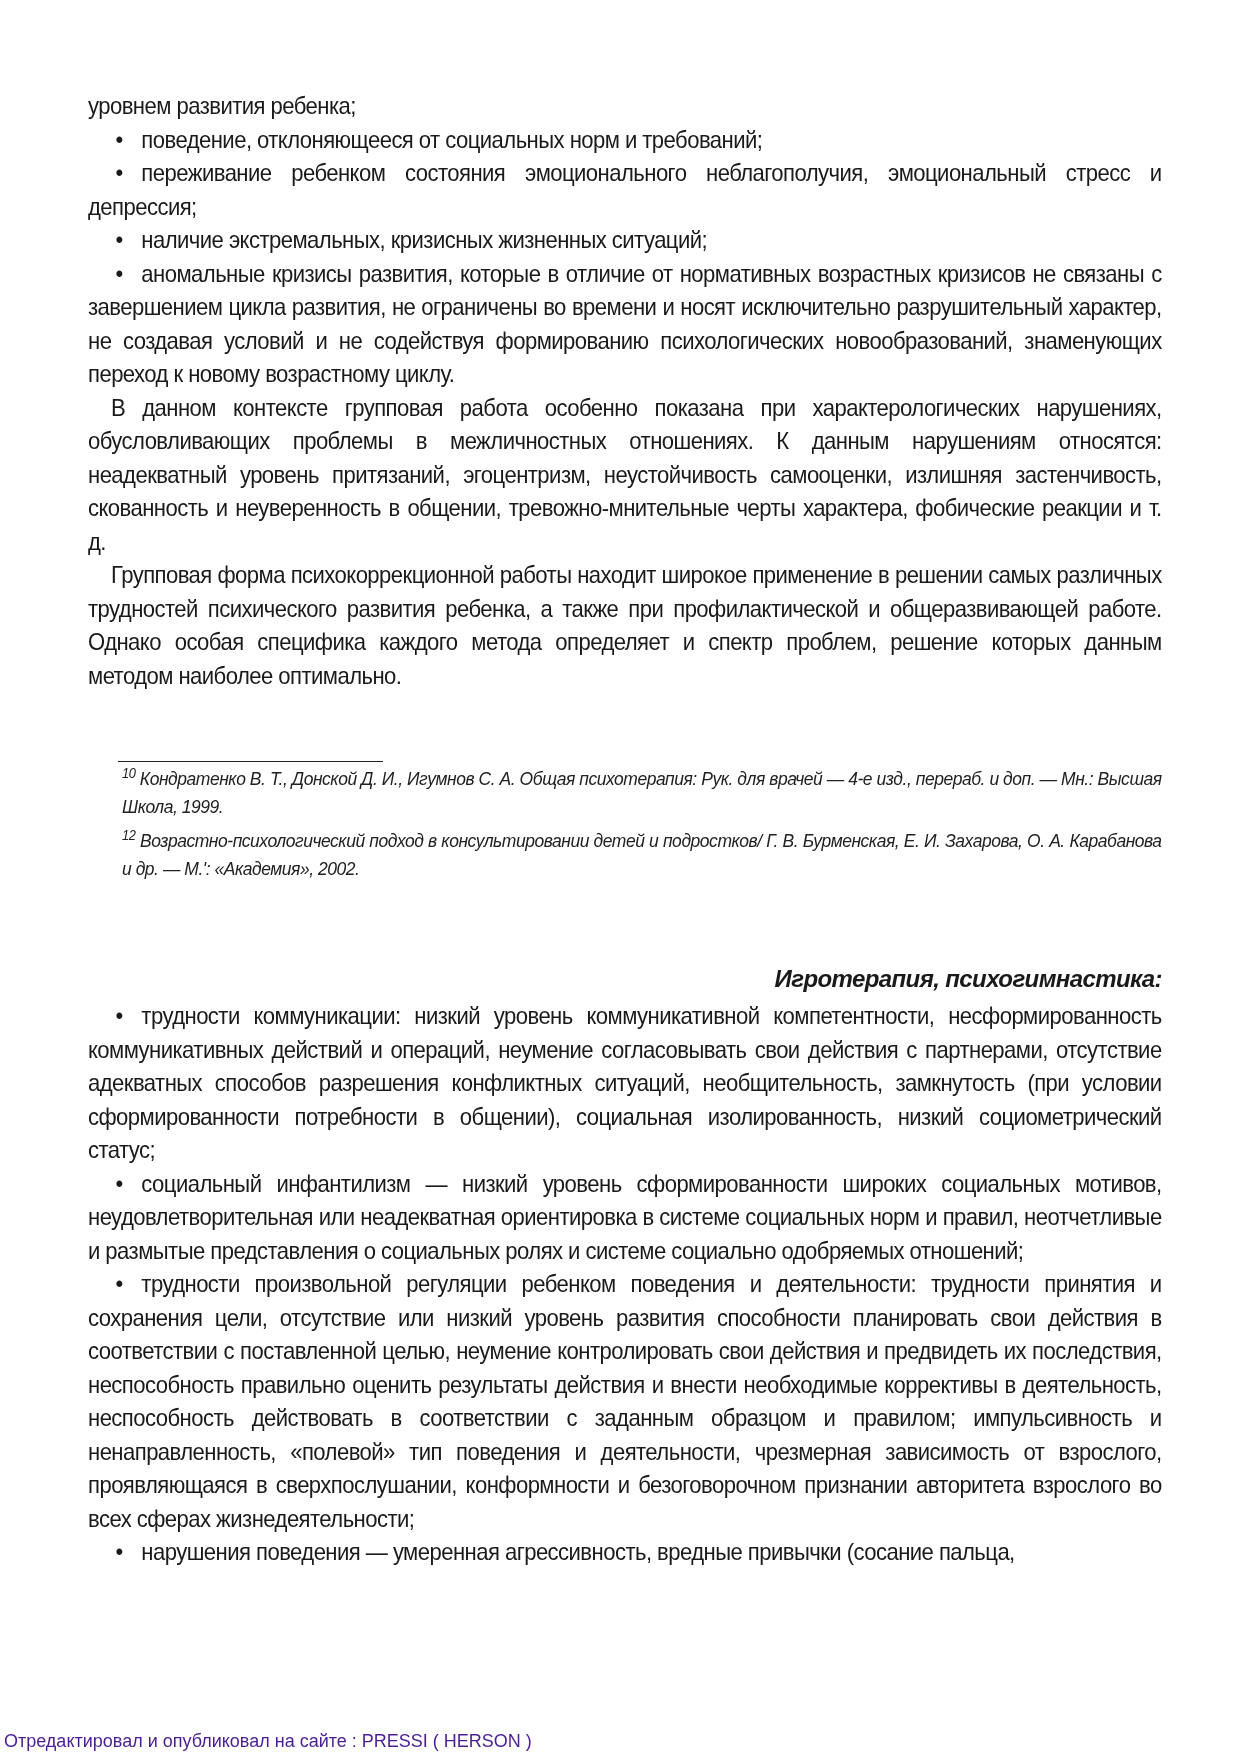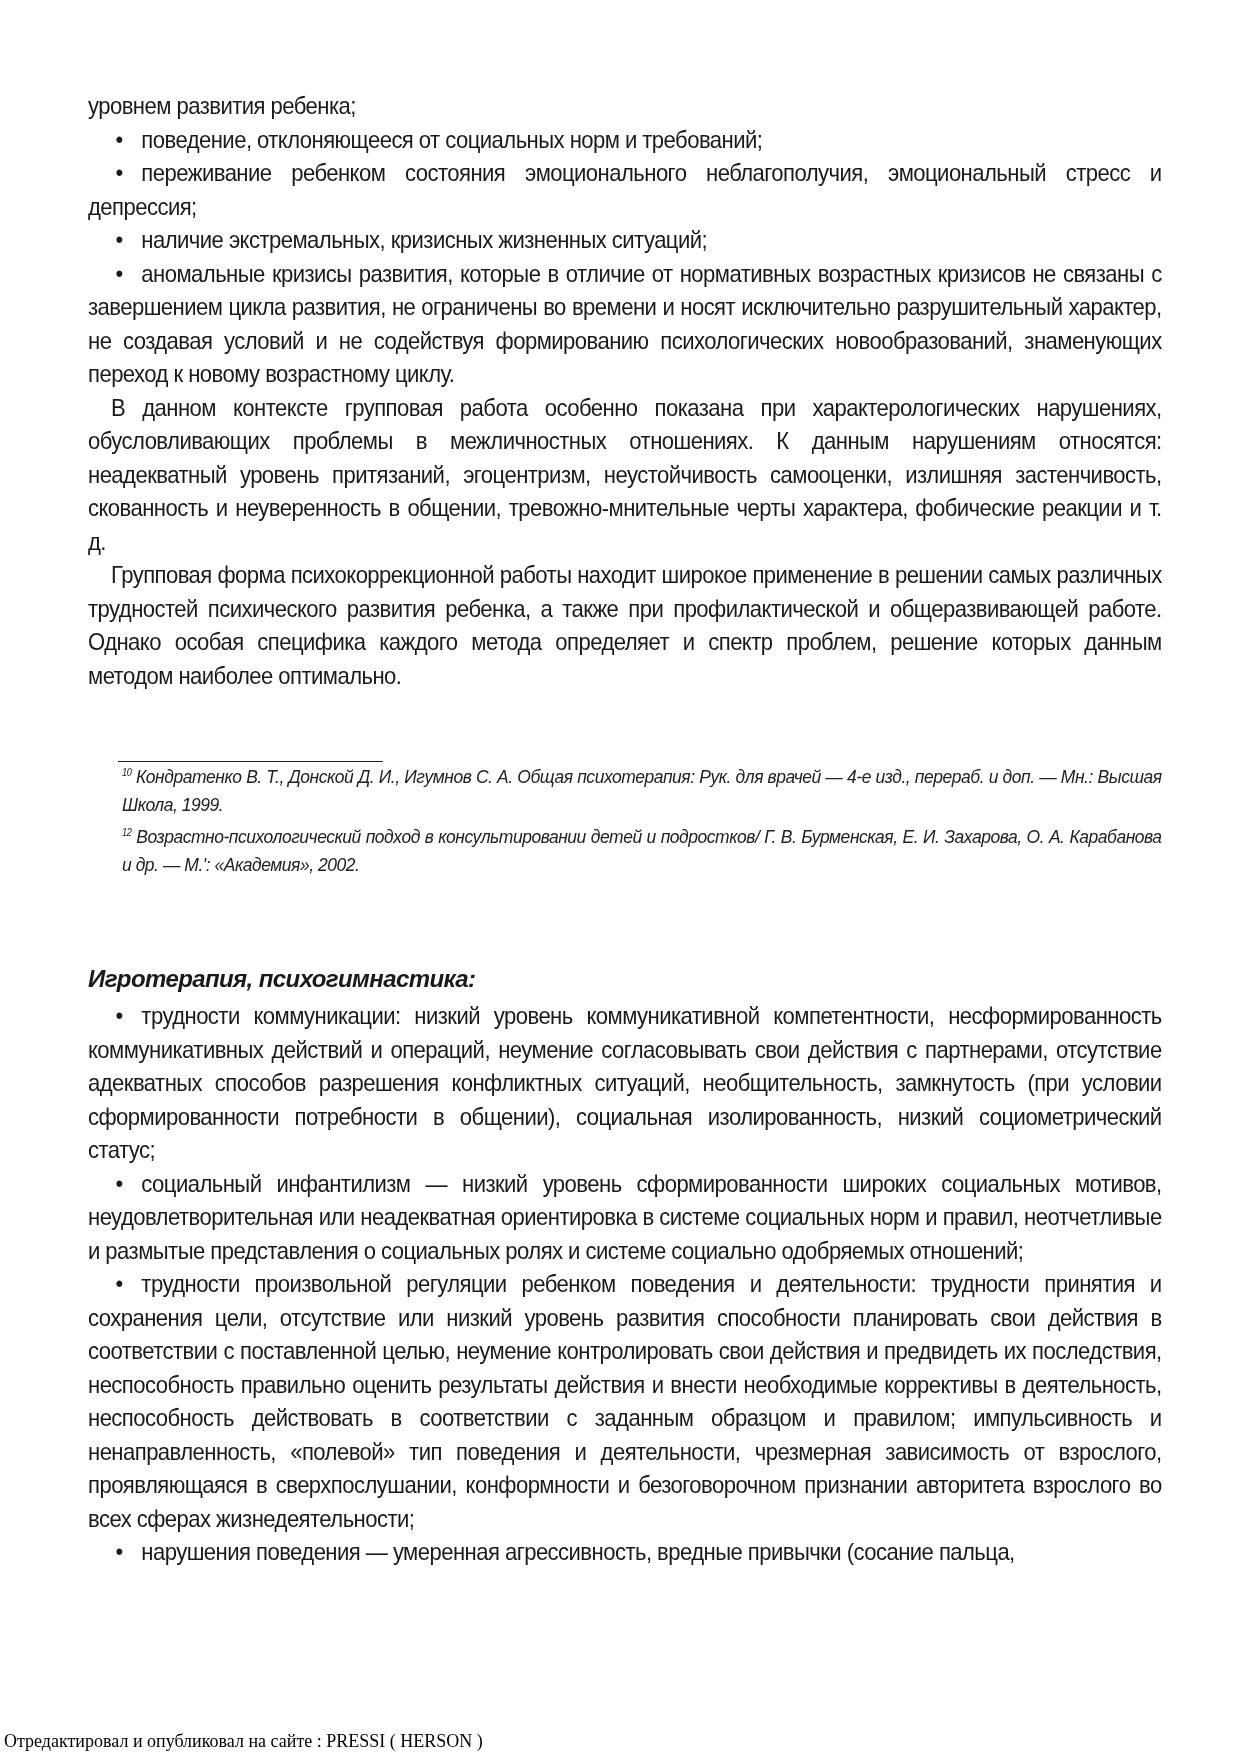--- a/index.html
+++ b/index.html
@@ -22,30 +22,30 @@
   .bullet { text-indent: 30px; }
   .bullet .dot { display: inline-block; width: 28px; text-indent: 0; }
   .footnote-rule { position: absolute; top: 761px; left: 30px; width: 265px; height: 1px; background: #222; }
   .footnotes {
     position: absolute; top: 759px; left: 34px; width: 1040px;
     font-family: "Liberation Sans", sans-serif; font-style: italic;
     font-size: 19px; line-height: 28px; color: #222; letter-spacing: -0.5px;
     transform: scaleX(0.92); transform-origin: left top; width: 1130px;
     text-align: justify;
   }
-  .footnotes sup { font-size: 10px; vertical-align: 7px; margin-top: 8px; }
+  .footnotes sup { font-size: 14px; vertical-align: 7px; margin-top: 8px; }
   .section-title {
-    position: absolute; top: 965px; left: 0; width: 1074px; text-align: left;
+    position: absolute; top: 965px; left: 0; width: 1074px; text-align: right;
     font-family: "Liberation Sans", sans-serif; font-style: italic; font-weight: bold;
     font-size: 24px; color: #1a1a1a; letter-spacing: -0.6px;
   }
   .block-bottom { position: absolute; top: 999px; left: 0; }
   .watermark {
     position: absolute; left: 4px; top: 1731px;
-    font-family: Liberation Serif, serif; font-size: 18px; color: #000000;
+    font-family: Liberation Sans, sans-serif; font-size: 18px; color: #4c1d95;
   }
 </style>
 </head>
 <body>
 
 <div class="page">
 
   <div class="text block-top">
     <p class="p">уровнем развития ребенка;</p>
     <p class="p bullet"><span class="dot">•</span><span>поведение, отклоняющееся от социальных норм и требований;</span></p>

